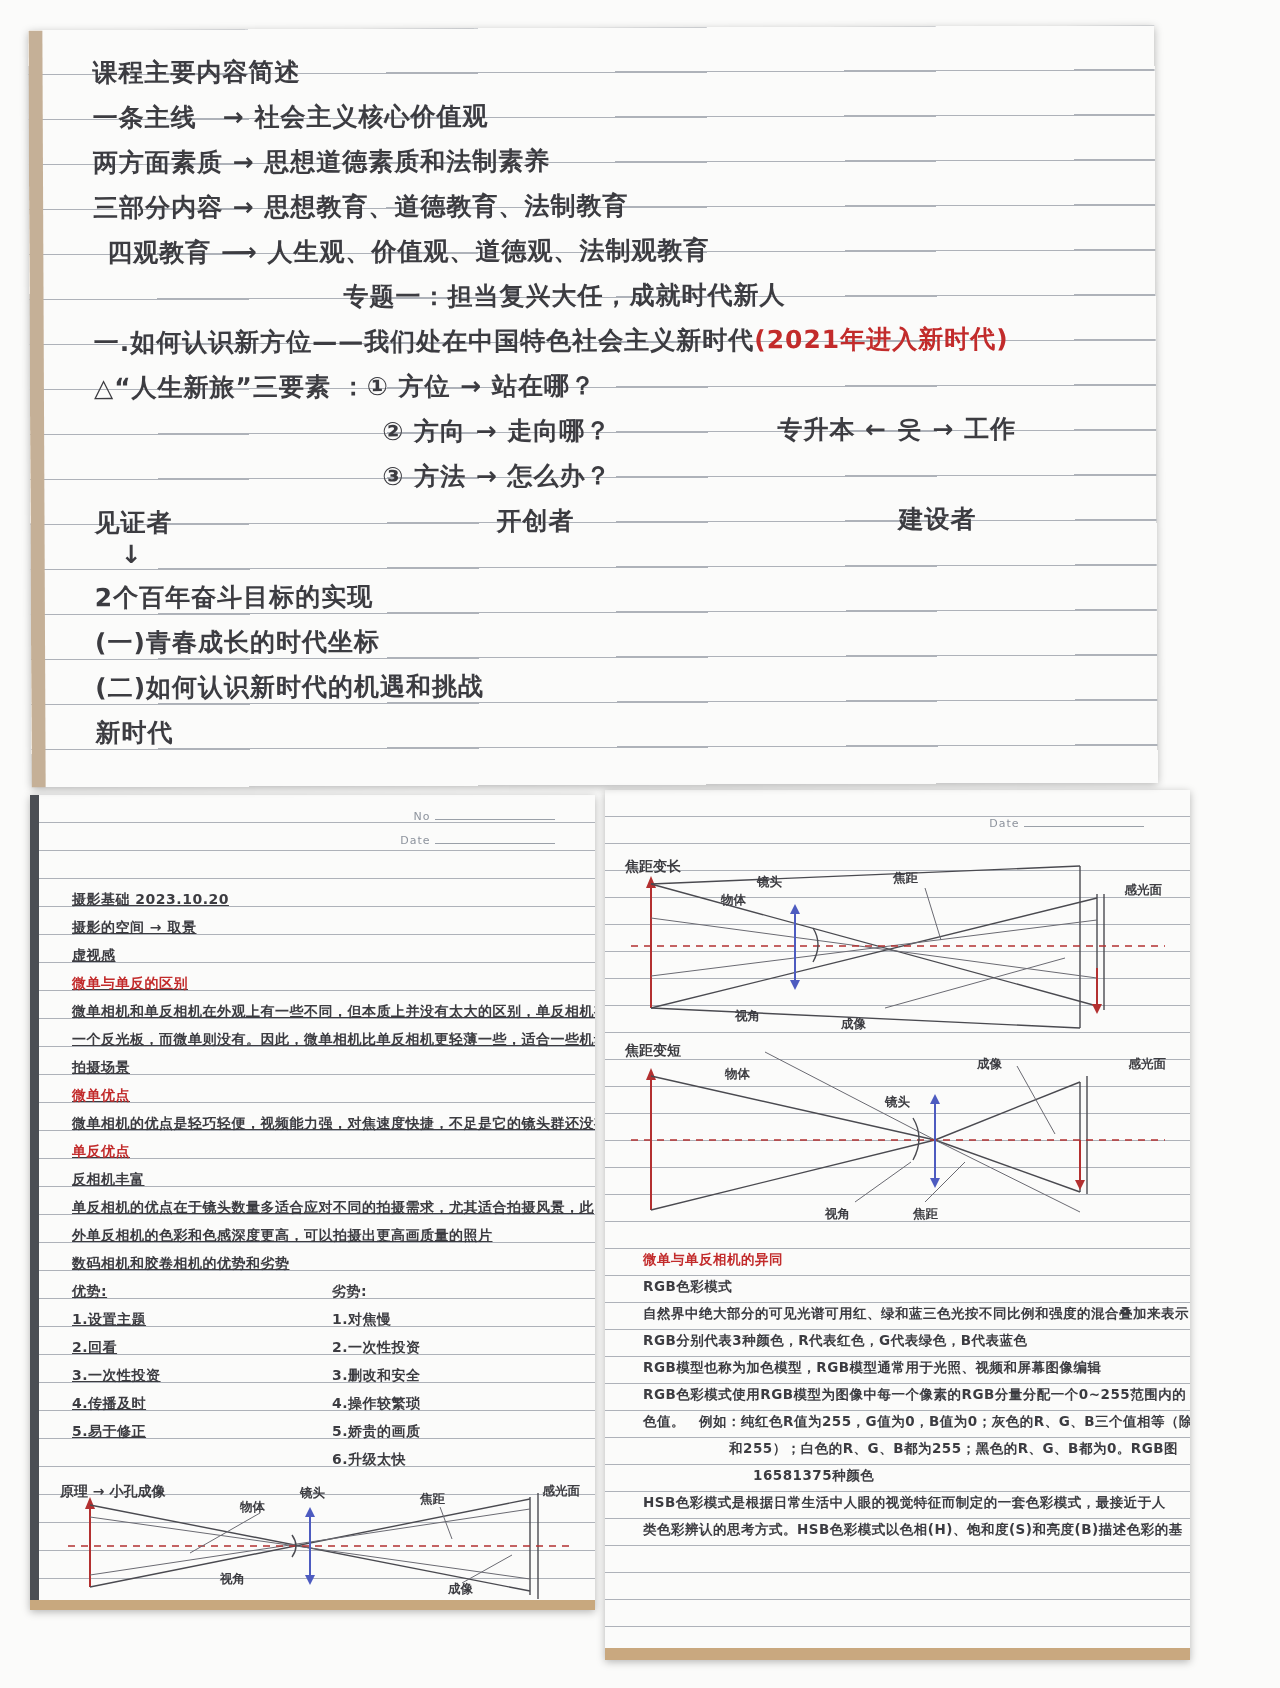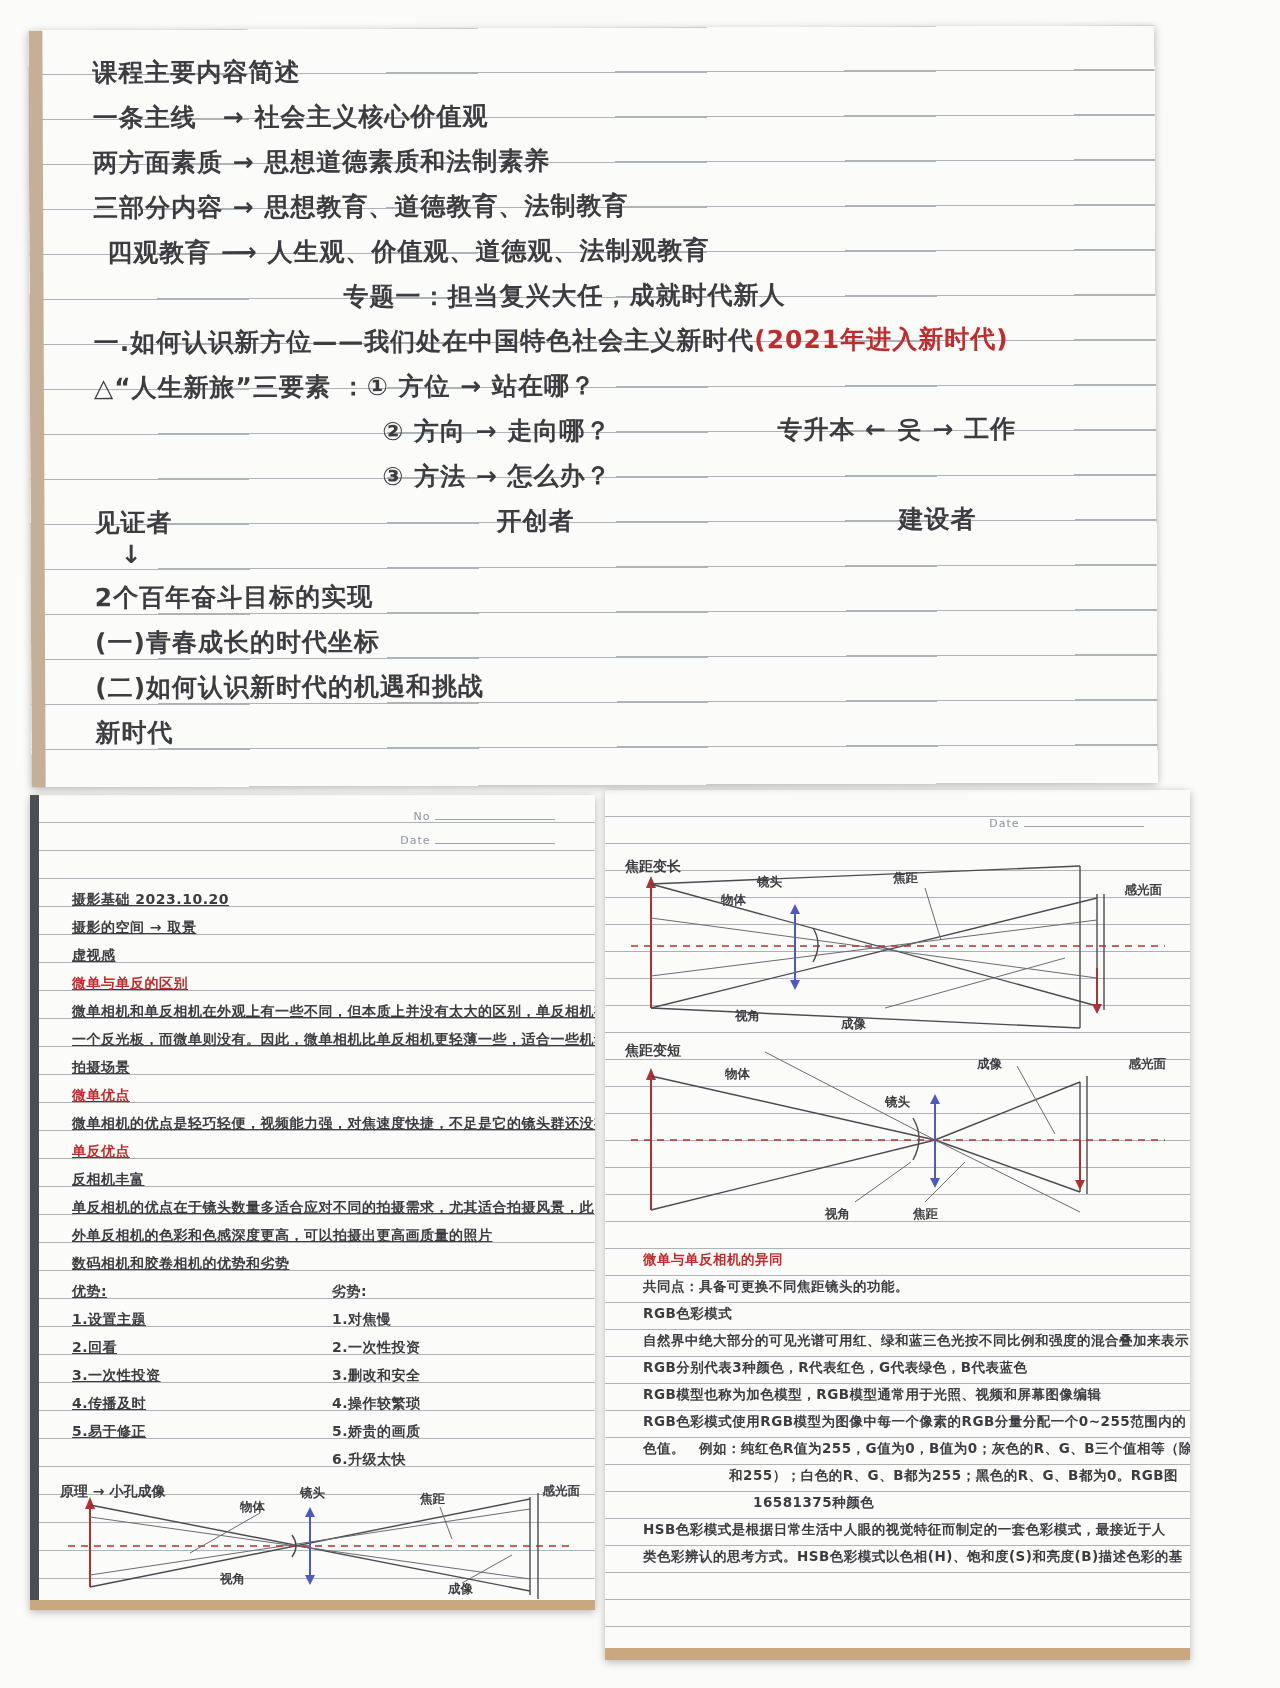--- a/index.html
+++ b/index.html
@@ -296,23 +296,20 @@
     <span class="lab lab-sensor">感光面</span>
     <span class="lab lab-view">视角</span>
     <span class="lab lab-focal">焦距</span>
   </div>
 
   <div class="lines-wrap">
       <div class="note-line">
         <span class="red">微单与单反相机的异同</span>
       </div>
       <div class="note-line">
-        <span>共同点：具备可更换不同焦距镜头的功能。</span>
-      </div>
-      <div class="note-line">
         <span>RGB色彩模式</span>
       </div>
       <div class="note-line">
         <span>自然界中绝大部分的可见光谱可用红、绿和蓝三色光按不同比例和强度的混合叠加来表示，</span>
       </div>
       <div class="note-line">
         <span>RGB分别代表3种颜色，R代表红色，G代表绿色，B代表蓝色</span>
       </div>
       <div class="note-line">
         <span>RGB模型也称为加色模型，RGB模型通常用于光照、视频和屏幕图像编辑</span>

